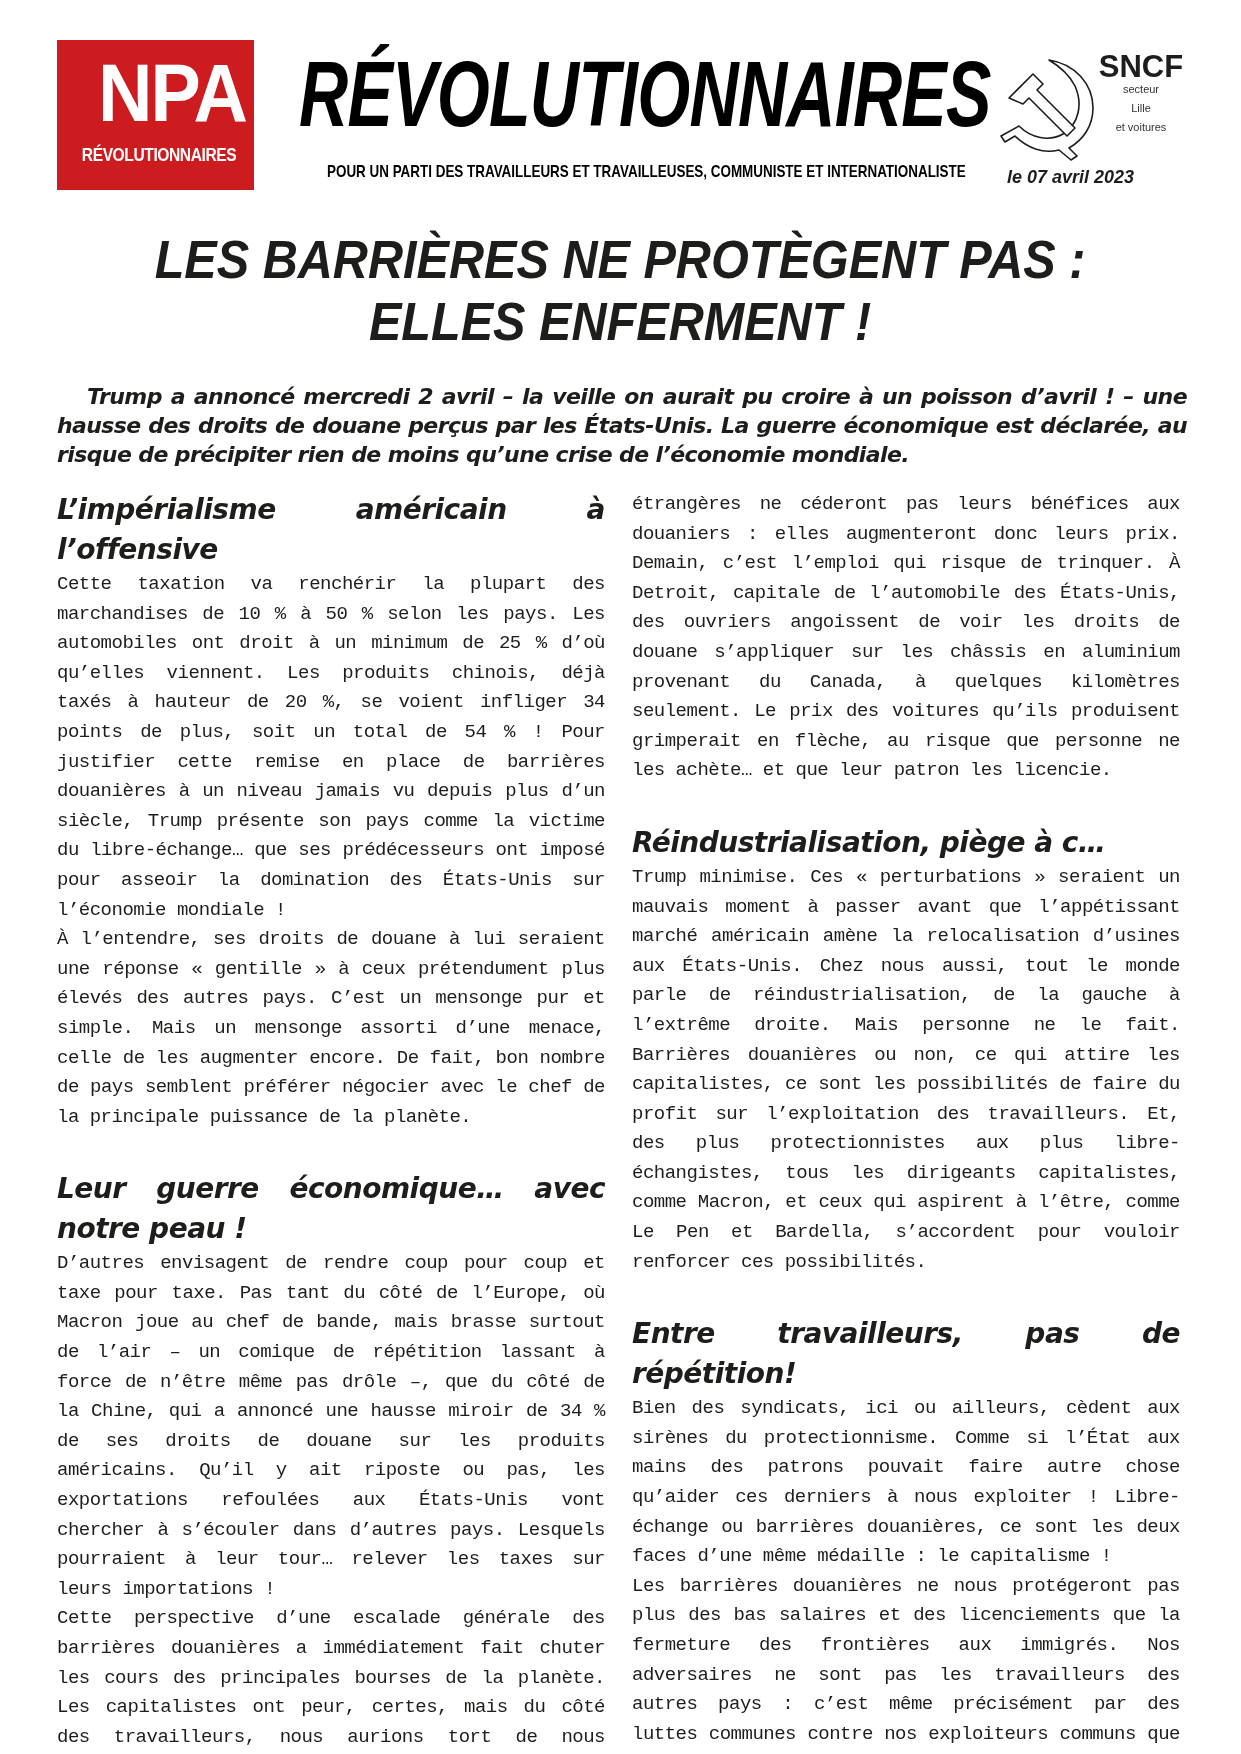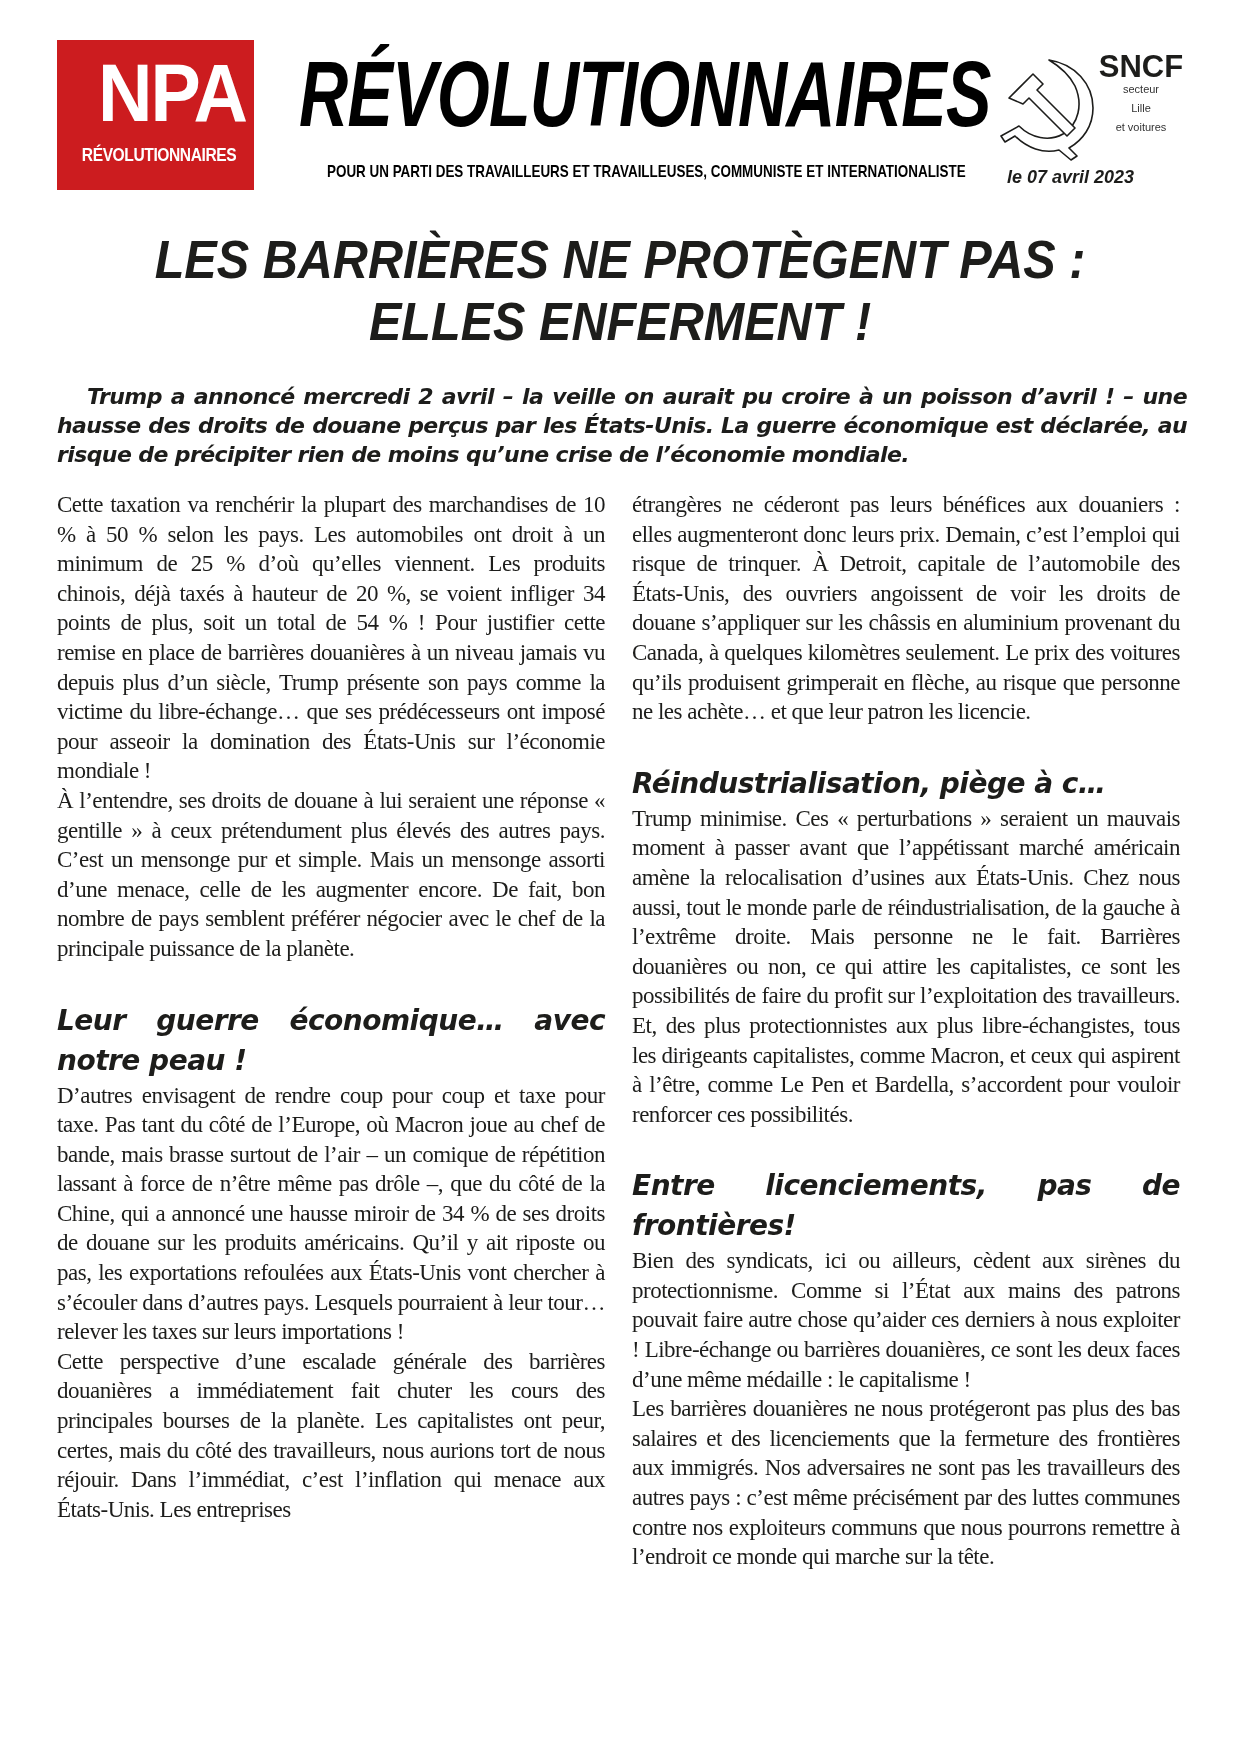--- a/index.html
+++ b/index.html
@@ -172,22 +172,22 @@
       font-style: italic;
       font-size: 28px;
       line-height: 40px;
       color: #1d1d1b;
       letter-spacing: -0.5px;
       text-align: justify;
       text-align-last: left;
     }
     .section h2.justified { text-align-last: auto; }
     .section p {
-      font-family: Liberation Serif, serif;
-      font-size: 23px;
+      font-family: Liberation Mono, monospace;
+      font-size: 19px;
       line-height: 29.6px;
       text-align: justify;
       color: #1d1d1b;
       letter-spacing: -0.5px;
       hyphens: auto;
     }
     .gap { height: 37px; }
   </style>
 </head>
 <body>
@@ -222,20 +222,21 @@
 
 <h1 class="headline">
   <span>LES BARRIÈRES NE PROTÈGENT PAS :</span>
   <span>ELLES ENFERMENT !</span>
 </h1>
 
 <p class="intro">Trump a annoncé mercredi 2 avril – la veille on aurait pu croire à un poisson d’avril ! – une hausse des droits de douane perçus par les États-Unis. La guerre économique est déclarée, au risque de précipiter rien de moins qu’une crise de l’économie mondiale.</p>
 
 <div class="col col-left">
   <section class="section">
+    <h2>L’impérialisme américain à l’offensive</h2>
     <p>Cette taxation va renchérir la plupart des marchandises de 10 % à 50 % selon les pays. Les automobiles ont droit à un minimum de 25 % d’où qu’elles viennent. Les produits chinois, déjà taxés à hauteur de 20 %, se voient infliger 34 points de plus, soit un total de 54 % ! Pour justifier cette remise en place de barrières douanières à un niveau jamais vu depuis plus d’un siècle, Trump présente son pays comme la victime du libre-échange… que ses prédécesseurs ont imposé pour asseoir la domination des États-Unis sur l’économie mondiale !</p>
     <p>À l’entendre, ses droits de douane à lui seraient une réponse « gentille » à ceux prétendument plus élevés des autres pays. C’est un mensonge pur et simple. Mais un mensonge assorti d’une menace, celle de les augmenter encore. De fait, bon nombre de pays semblent préférer négocier avec le chef de la principale puissance de la planète.</p>
   </section>
 
   <div class="gap"></div>
 
   <section class="section">
     <h2 class="justified">Leur guerre économique… avec notre peau !</h2>
     <p>D’autres envisagent de rendre coup pour coup et taxe pour taxe. Pas tant du côté de l’Europe, où Macron joue au chef de bande, mais brasse surtout de l’air – un comique de répétition lassant à force de n’être même pas drôle –, que du côté de la Chine, qui a annoncé une hausse miroir de 34 % de ses droits de douane sur les produits américains. Qu’il y ait riposte ou pas, les exportations refoulées aux États-Unis vont chercher à s’écouler dans d’autres pays. Lesquels pourraient à leur tour… relever les taxes sur leurs importations !</p>
     <p>Cette perspective d’une escalade générale des barrières douanières a immédiatement fait chuter les cours des principales bourses de la planète. Les capitalistes ont peur, certes, mais du côté des travailleurs, nous aurions tort de nous réjouir. Dans l’immédiat, c’est l’inflation qui menace aux États-Unis. Les entreprises</p>
@@ -250,17 +251,17 @@
   <div class="gap"></div>
 
   <section class="section">
     <h2>Réindustrialisation, piège à c…</h2>
     <p>Trump minimise. Ces « perturbations » seraient un mauvais moment à passer avant que l’appétissant marché américain amène la relocalisation d’usines aux États-Unis. Chez nous aussi, tout le monde parle de réindustrialisation, de la gauche à l’extrême droite. Mais personne ne le fait. Barrières douanières ou non, ce qui attire les capitalistes, ce sont les possibilités de faire du profit sur l’exploitation des travailleurs. Et, des plus protectionnistes aux plus libre-échangistes, tous les dirigeants capitalistes, comme Macron, et ceux qui aspirent à l’être, comme Le Pen et Bardella, s’accordent pour vouloir renforcer ces possibilités.</p>
   </section>
 
   <div class="gap"></div>
 
   <section class="section">
-    <h2>Entre licenciements, pas de frontières!</h2>
+    <h2>Entre travailleurs, pas de répétition!</h2>
     <p>Bien des syndicats, ici ou ailleurs, cèdent aux sirènes du protectionnisme. Comme si l’État aux mains des patrons pouvait faire autre chose qu’aider ces derniers à nous exploiter ! Libre-échange ou barrières douanières, ce sont les deux faces d’une même médaille : le capitalisme !</p>
     <p>Les barrières douanières ne nous protégeront pas plus des bas salaires et des licenciements que la fermeture des frontières aux immigrés. Nos adversaires ne sont pas les travailleurs des autres pays : c’est même précisément par des luttes communes contre nos exploiteurs communs que nous pourrons remettre à l’endroit ce monde qui marche sur la tête.</p>
   </section>
 </div>
 
 </body></html>

